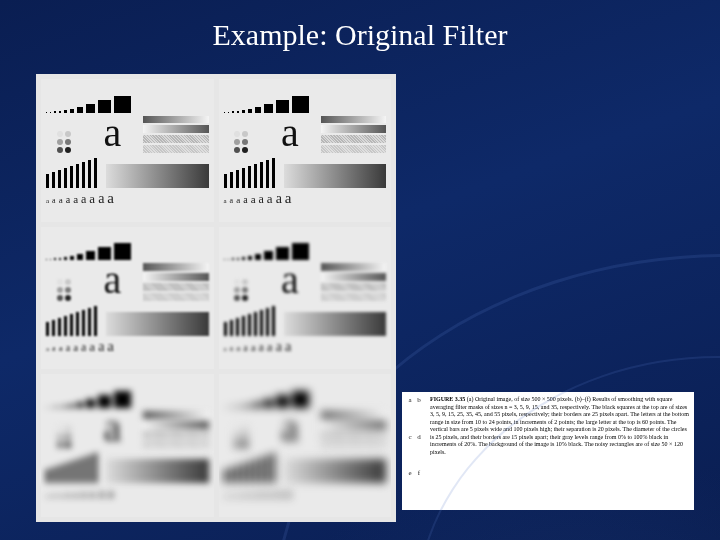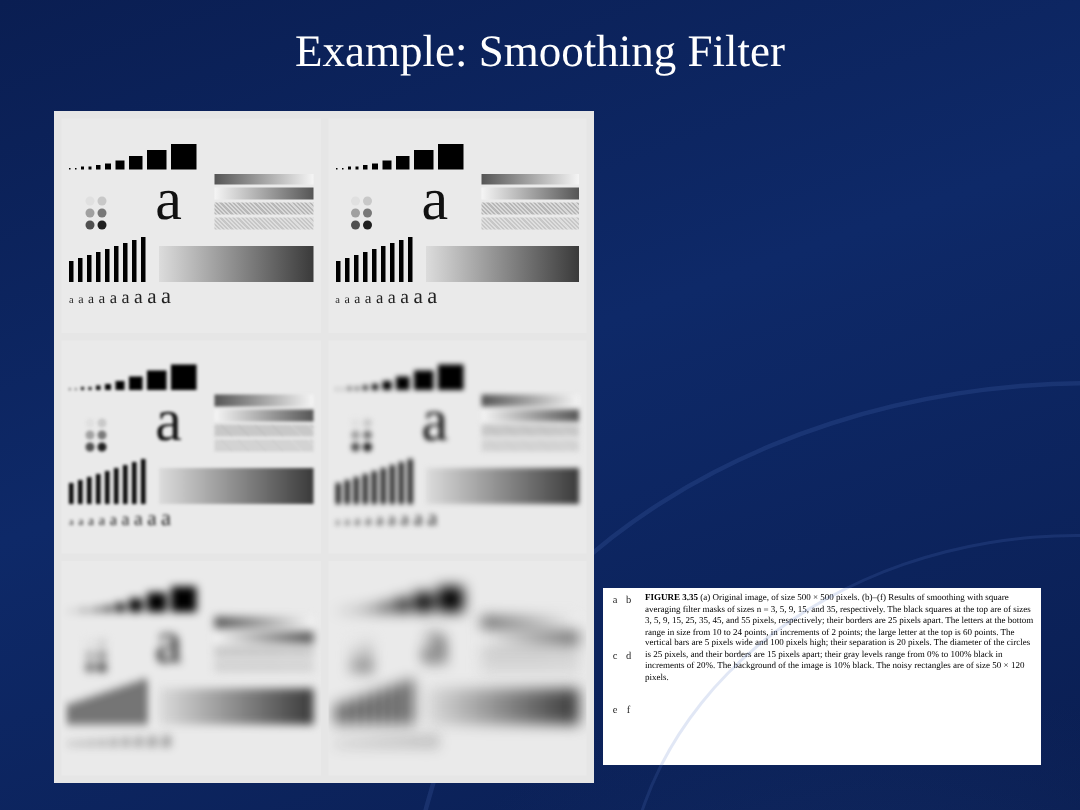--- a/index.html
+++ b/index.html
@@ -81,21 +81,21 @@
   .caption .labels{
     width:18px;display:grid;grid-template-columns:1fr 1fr;grid-template-rows:1fr 1fr 1fr;
     font-size:7px;text-align:center;letter-spacing:1px;color:#222;
   }
   .caption .text{flex:1}
   .caption b{font-weight:700}
 </style>
 </head>
 <body>
 
-<div class="title">Example: Smoothing Filter</div>
+<div class="title">Example: Original Filter</div>
 
 <div class="figure" id="figure">
     <div class="panel b0">
       <div class="row sqrow">
         <div class="sq" style="width: 1px; height: 1px;"></div>
         <div class="sq" style="width: 1px; height: 1px;"></div>
         <div class="sq" style="width: 2px; height: 2px;"></div>
         <div class="sq" style="width: 2px; height: 2px;"></div>
         <div class="sq" style="width: 3px; height: 3px;"></div>
         <div class="sq" style="width: 4px; height: 4px;"></div>

